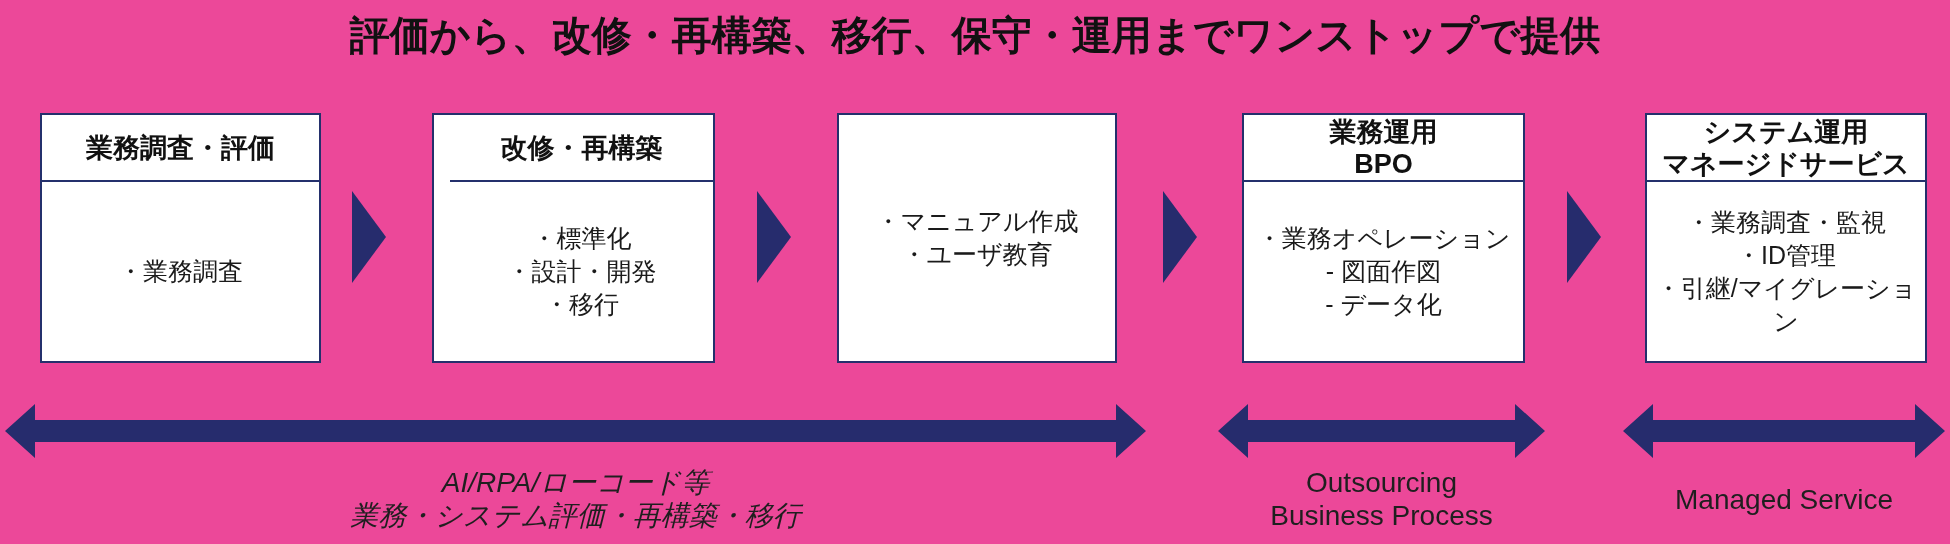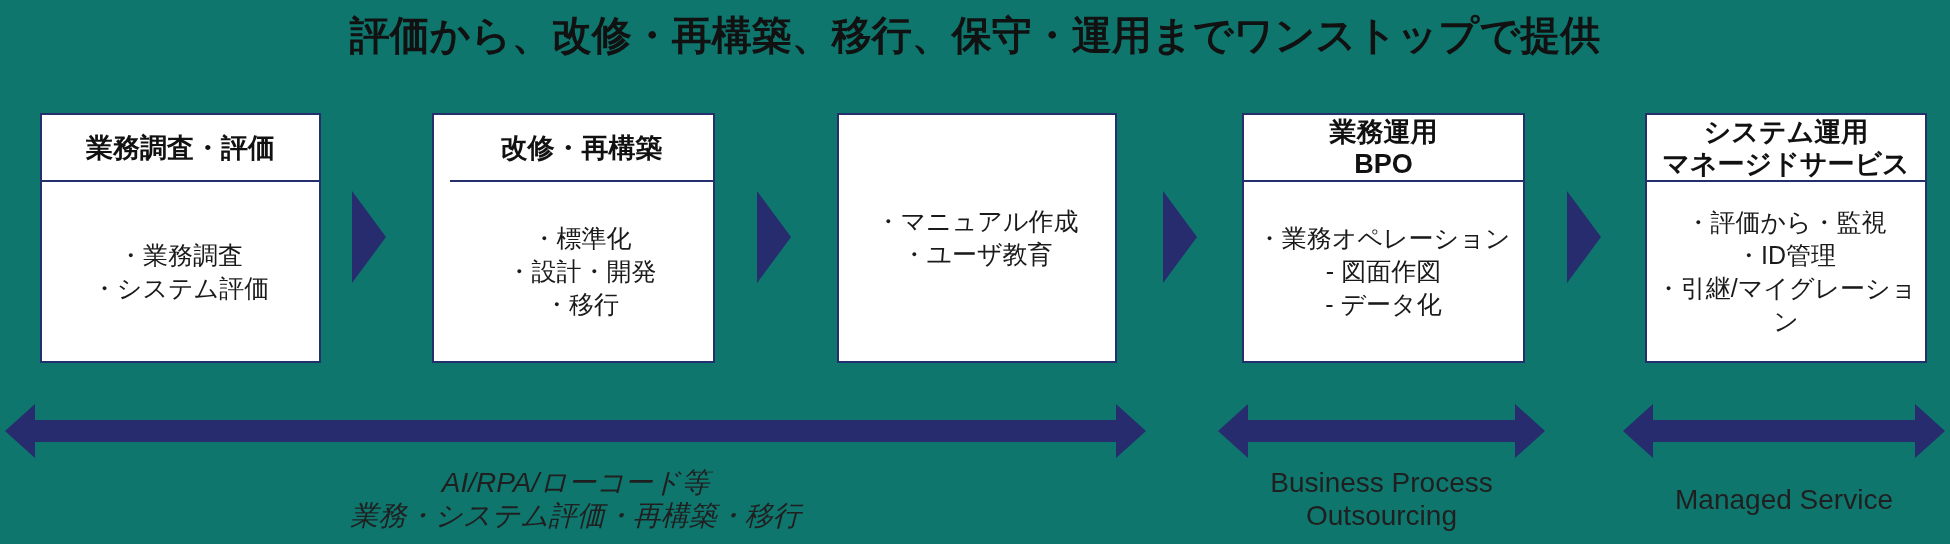--- a/index.html
+++ b/index.html
@@ -6,21 +6,21 @@
     margin: 0;
     padding: 0;
     background: #ffffff;
     font-family: "Liberation Sans", "DejaVu Sans", sans-serif;
     color: #1a1a1a;
   }
   .stage {
     position: relative;
     width: 1950px;
     height: 544px;
-    background: #0f766e;
+    background: #ec4899;
     overflow: hidden;
   }
   .title {
     position: absolute;
     left: 0;
     right: 0;
     top: 8px;
     text-align: center;
     font-size: 40px;
     font-weight: bold;
@@ -99,21 +99,20 @@
 <div class="stage">
 
   <div class="title">評価から、改修・再構築、移行、保守・運用までワンストップで提供</div>
 
   <div class="flow-box" style="left:40px; width:281px;">
     <div class="box-header">
       <span>業務調査・評価</span>
     </div>
     <div class="box-body">
       <span>・業務調査</span>
-      <span>・システム評価</span>
     </div>
   </div>
 
   <div class="tri" style="left:352px;"></div>
 
   <div class="flow-box" style="left:432px; width:283px;padding-left:16px;">
     <div class="box-header">
       <span>改修・再構築</span>
     </div>
     <div class="box-body">
@@ -147,40 +146,40 @@
   </div>
 
   <div class="tri" style="left:1567px;"></div>
 
   <div class="flow-box" style="left:1645px; width:282px;">
     <div class="box-header">
       <span>システム運用</span>
       <span>マネージドサービス</span>
     </div>
     <div class="box-body">
-      <span>・評価から・監視</span>
+      <span>・業務調査・監視</span>
       <span>・ID管理</span>
       <span>・引継/マイグレーション</span>
     </div>
   </div>
 
   <svg class="dbl-arrow" style="left:5px;" width="1141" height="54" viewBox="0 0 1141 54">
     <polygon points="0,27 30,0 30,16 1111,16 1111,0 1141,27 1111,54 1111,38 30,38 30,54" fill="#262C6D"></polygon>
   </svg>
   <div class="arrow-label" style="left:5px; width:1141px;font-style:italic;">
     <span>AI/RPA/ローコード等</span>
     <span>業務・システム評価・再構築・移行</span>
   </div>
 
   <svg class="dbl-arrow" style="left:1218px;" width="327" height="54" viewBox="0 0 327 54">
     <polygon points="0,27 30,0 30,16 297,16 297,0 327,27 297,54 297,38 30,38 30,54" fill="#262C6D"></polygon>
   </svg>
   <div class="arrow-label" style="left:1218px; width:327px;">
+    <span>Outsourcing</span>
     <span>Business Process</span>
-    <span>Outsourcing</span>
   </div>
 
   <svg class="dbl-arrow" style="left:1623px;" width="322" height="54" viewBox="0 0 322 54">
     <polygon points="0,27 30,0 30,16 292,16 292,0 322,27 292,54 292,38 30,38 30,54" fill="#262C6D"></polygon>
   </svg>
   <div class="arrow-label" style="left:1623px; width:322px;">
     <span>Managed Service</span>
   </div>
 
 </div>

